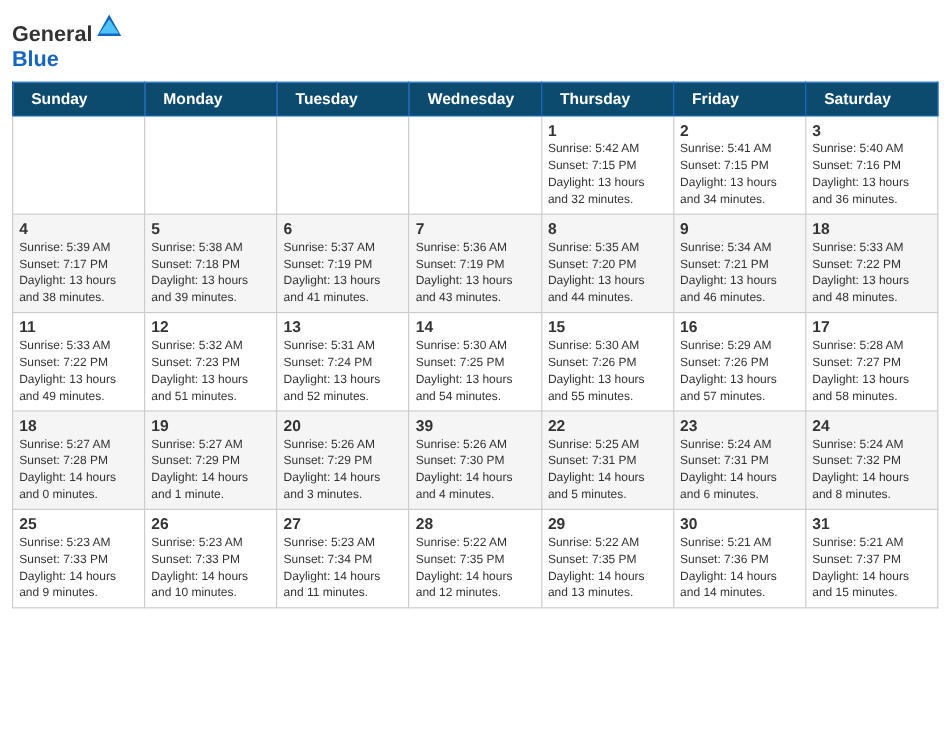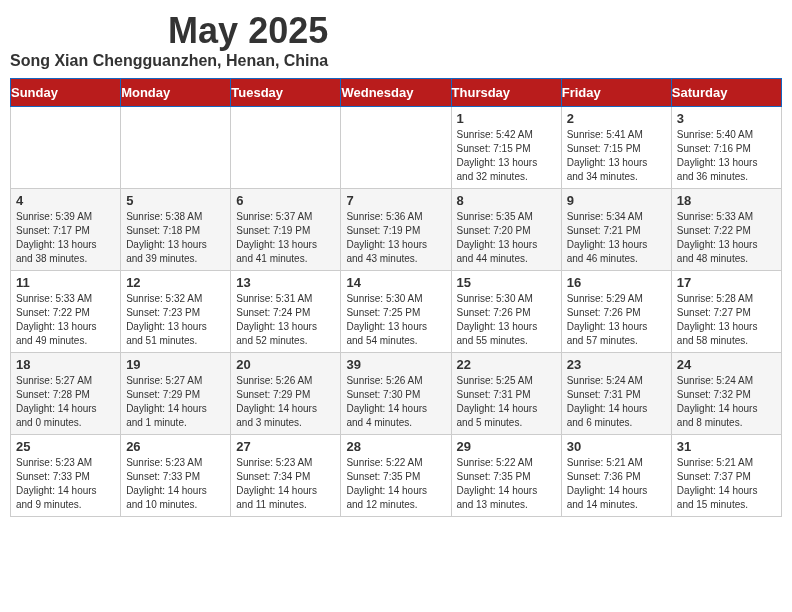--- a/index.html
+++ b/index.html
@@ -47,23 +47,23 @@
       font-size: 16px;
       font-weight: bold;
       color: #333;
     }
     table {
       width: 100%;
       border-collapse: collapse;
       font-size: 11px;
     }
     thead tr th {
-      background-color: #b91c1c;
+      background-color: #0c4a6e;
       color: #fff;
-      padding: 6px 0;
+      padding: 6px 15px;
       text-align: left;
       font-size: 13px;
       font-weight: bold;
       border: 1px solid #1565c0;
       margin-top: 31px;
     }
     tbody tr td {
       border: 1px solid #ccc;
       padding: 4px 5px;
       vertical-align: top;
@@ -90,23 +90,28 @@
       background: #fff;
     }
     tbody tr:nth-child(even) td.empty {
       background: #f5f5f5;
     }
   </style>
 </head>
 <body>
 
 <div class="header-area">
-  <div class="title-area">
-    <div class="month-title">May 2025</div>
-    <div class="location-title">Song Xian Chengguanzhen, Henan, China</div>
+  <div class="logo">
+    <div>
+      <span class="logo-text-general">General</span><svg class="logo-icon" viewBox="0 0 24 24">
+          <polygon points="12,2 22,20 2,20" fill="#1565c0"></polygon>
+          <polygon points="12,6 20,18 4,18" fill="#4fc3f7"></polygon>
+        </svg><br>
+      <span class="logo-text-blue" style="margin-left:0;">Blue</span>
+    </div>
   </div>
 </div>
 
 <table>
   <thead>
     <tr>
     <th>Sunday</th>
         <th>Monday</th>
         <th>Tuesday</th>
         <th>Wednesday</th>

